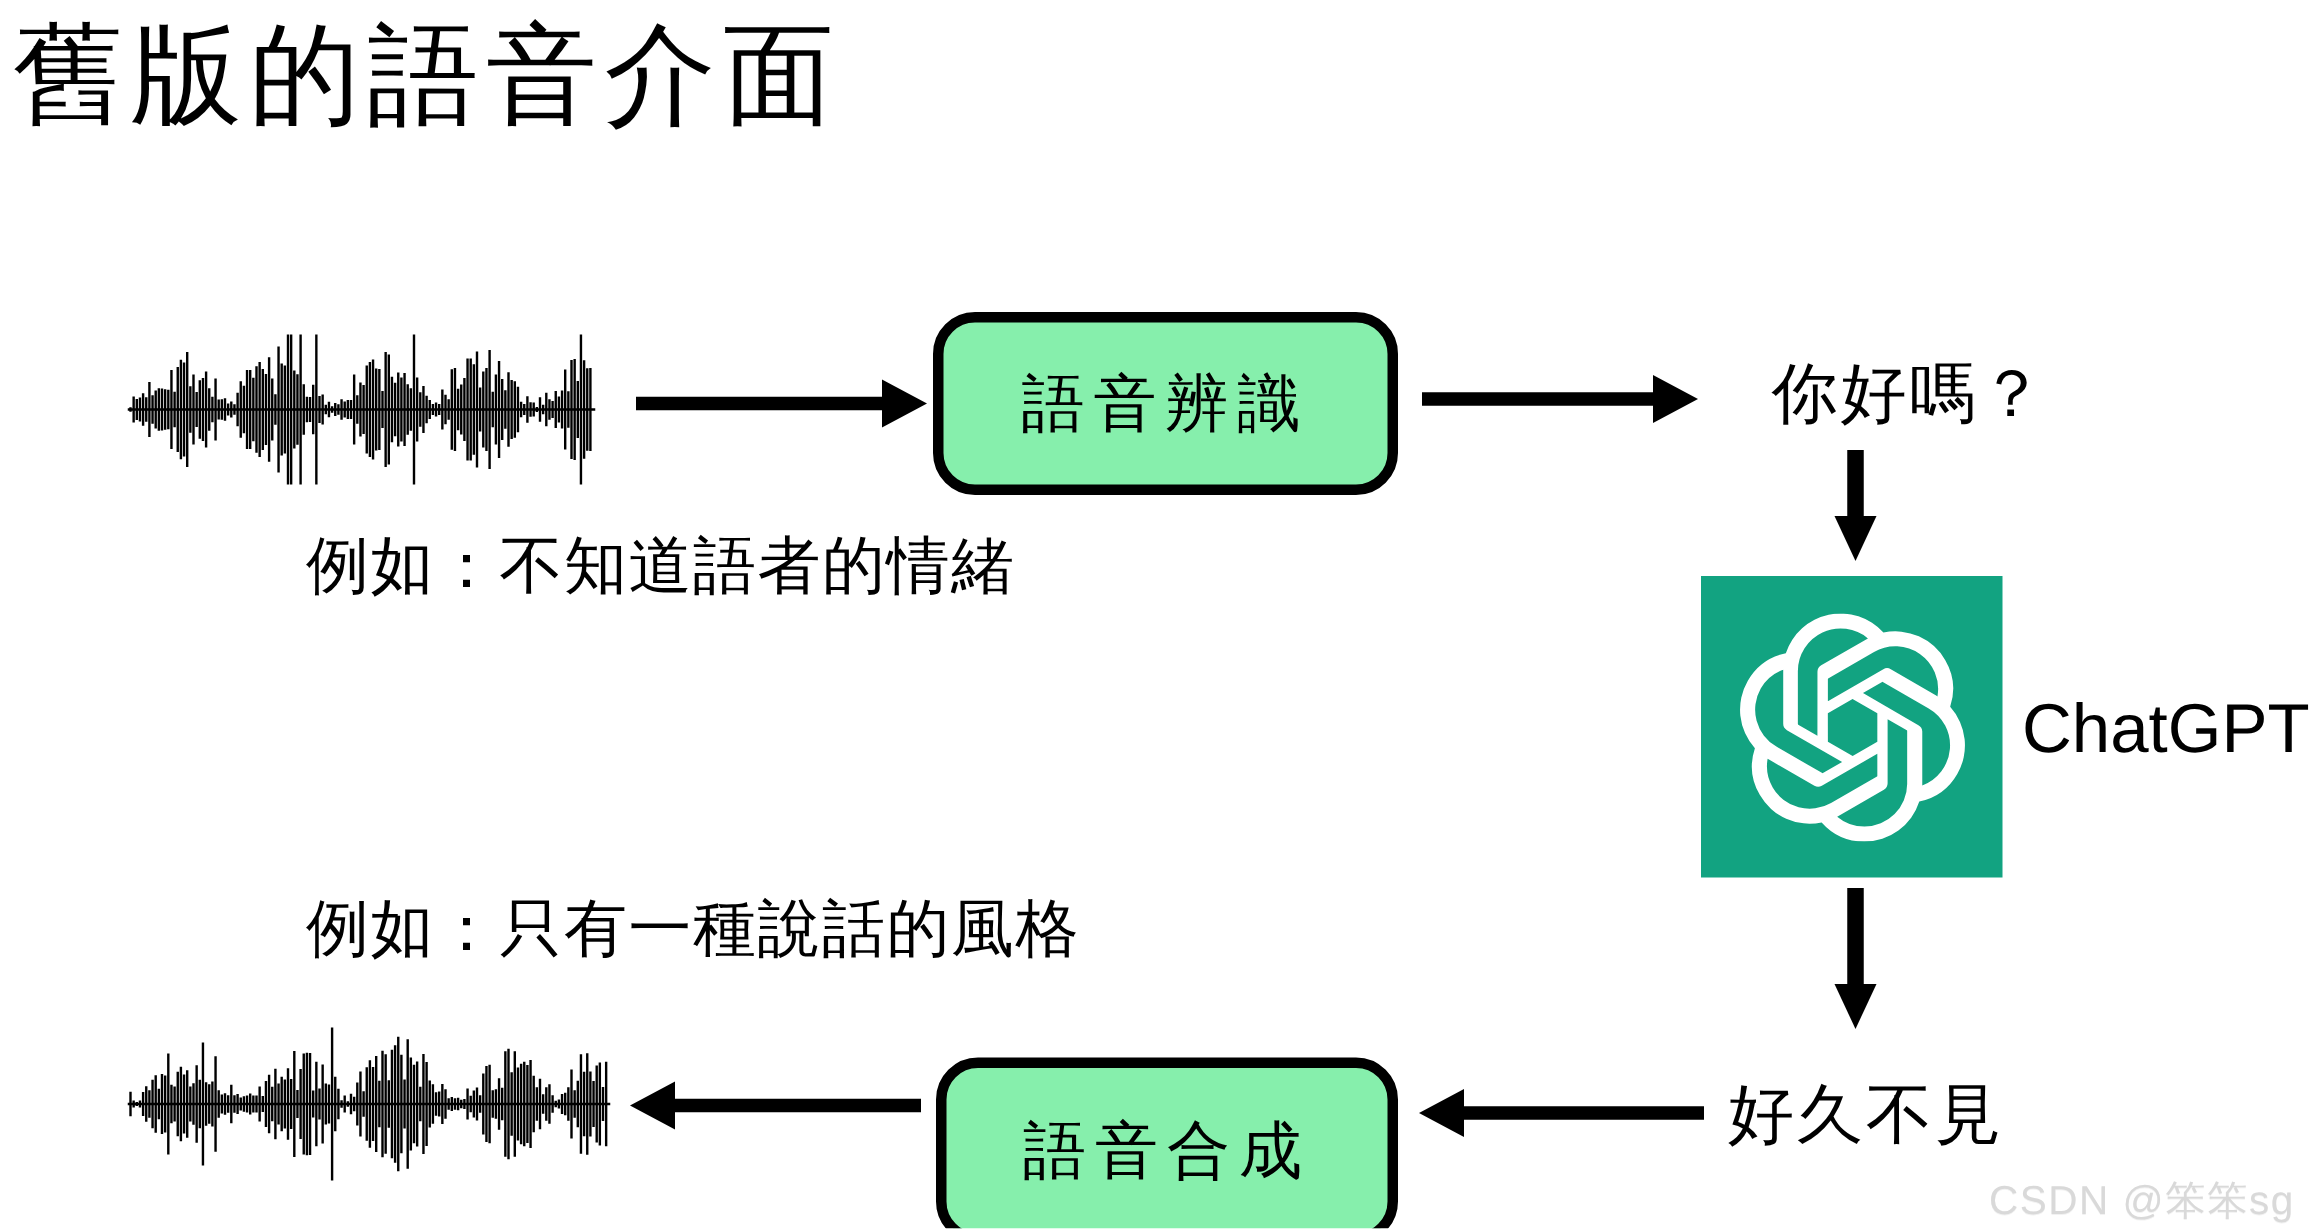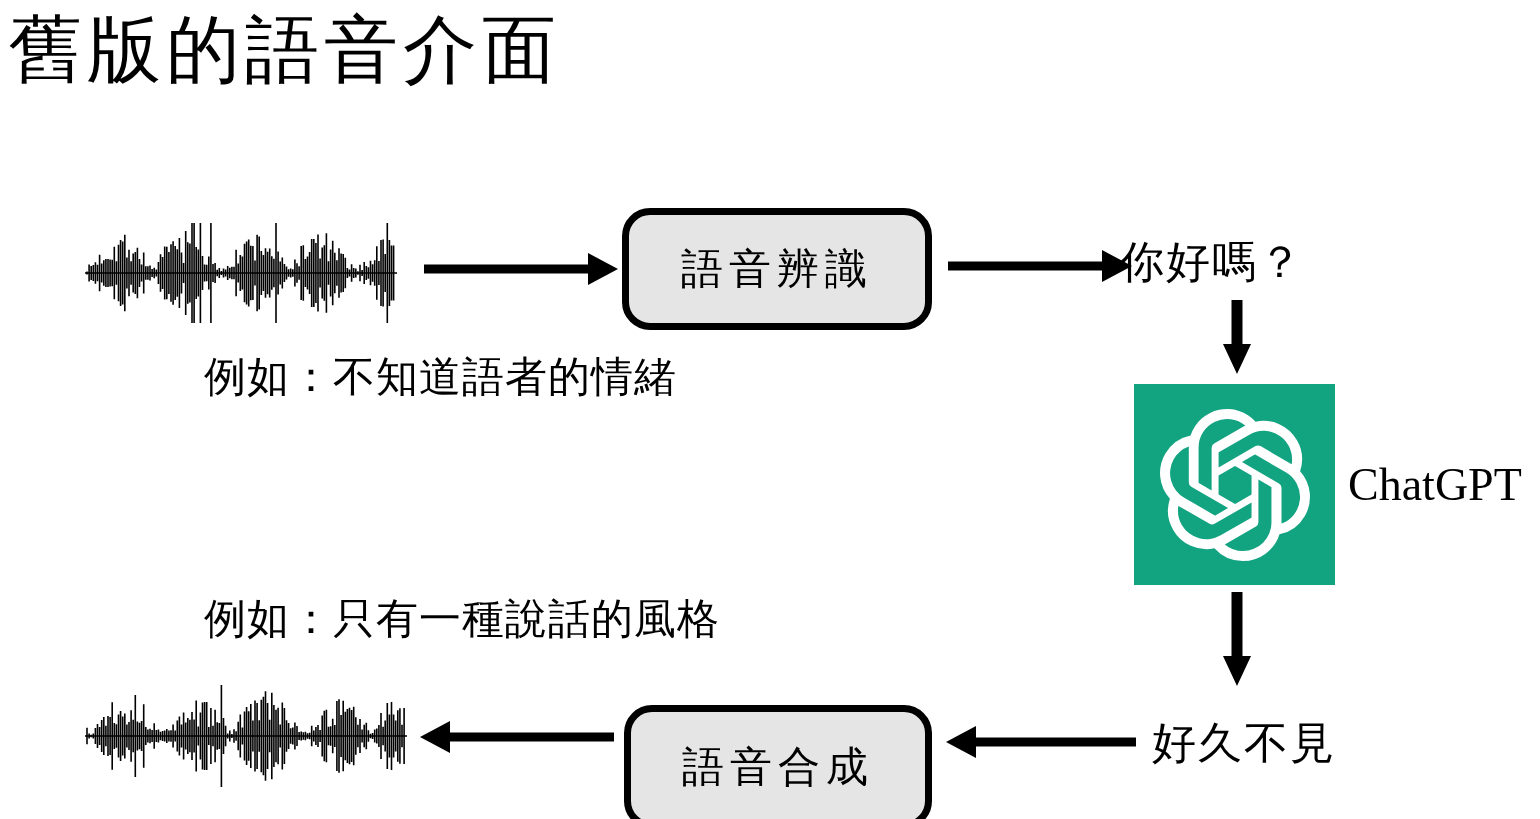--- a/index.html
+++ b/index.html
@@ -1,26 +1,26 @@
 <!DOCTYPE html>
 <html><head>
 <meta charset="utf-8">
 <style>
   html,body{margin:0;padding:0;background:#fff;}
   .slide{
     position:relative;width:1540px;height:819px;background:#fff;overflow:hidden;
-    font-family:Liberation Serif, serif;color:#000;
+    font-family:Liberation Sans, sans-serif;color:#000;
   }
   .abs{position:absolute;}
   .title{
     font-size:74px;letter-spacing:5px;font-weight:400;white-space:nowrap;line-height:1.25;
   }
   .procbox{
     position:absolute;box-sizing:border-box;
-    background:#e5e5e5;border:7px solid #000;border-radius:28px;
+    background:#86efac;border:7px solid #000;border-radius:28px;
     display:flex;align-items:center;justify-content:center;
   }
   .procbox span{font-size:42px;letter-spacing:6px;white-space:nowrap;}
   .bigtext{font-size:44px;letter-spacing:2px;white-space:nowrap;line-height:1.2;}
   .note{font-size:42px;letter-spacing:1px;white-space:nowrap;line-height:1.2;}
   .gpt-label{font-size:46px;letter-spacing:0px;white-space:nowrap;}
   .gptlogo{
     position:absolute;width:201px;height:201px;background:#12a381;
     display:flex;align-items:center;justify-content:center;
   }
@@ -50,21 +50,21 @@
 
   <div class="procbox" style="left:622px;top:208px;width:310px;height:122px">
     <span>語音辨識</span>
   </div>
 
   <svg class="abs arrow" style="left:948px;top:248px" width="184" height="36">
     <line x1="0" y1="18" x2="158" y2="18" stroke-width="9"></line>
     <polygon points="154,2 154,34 184,18"></polygon>
   </svg>
 
-  <div class="abs bigtext" style="left:1120px;top:237px">你好嗎？</div>
+  <div class="abs bigtext" style="left:1181px;top:237px">你好嗎？</div>
 
   <svg class="abs arrow" style="left:1219px;top:300px" width="36" height="74">
     <line x1="18" y1="0" x2="18" y2="48" stroke-width="11"></line>
     <polygon points="4,44 32,44 18,74"></polygon>
   </svg>
 
   <div class="gptlogo" style="left:1134px;top:384px">
     <svg viewBox="0 0 24 24" width="152" height="152">
       <path fill="#ffffff" d="M22.2819 9.8211a5.9847 5.9847 0 0 0-.5157-4.9108 6.0462 6.0462 0 0 0-6.5098-2.9A6.0651 6.0651 0 0 0 4.9807 4.1818a5.9847 5.9847 0 0 0-3.9977 2.9 6.0462 6.0462 0 0 0 .7427 7.0966 5.98 5.98 0 0 0 .511 4.9107 6.051 6.051 0 0 0 6.5146 2.9001A5.9847 5.9847 0 0 0 13.2599 24a6.0557 6.0557 0 0 0 5.7718-4.2058 5.9894 5.9894 0 0 0 3.9977-2.9001 6.0557 6.0557 0 0 0-.7475-7.073zm-9.022 12.6081a4.4755 4.4755 0 0 1-2.8764-1.0408l.1419-.0804 4.7783-2.7582a.7948.7948 0 0 0 .3927-.6813v-6.7369l2.02 1.1686a.071.071 0 0 1 .038.0615v5.5826a4.504 4.504 0 0 1-4.4945 4.4849zm-9.6607-4.1254a4.4708 4.4708 0 0 1-.5346-3.0137l.142.0852 4.783 2.7582a.7712.7712 0 0 0 .7806 0l5.8428-3.3685v2.3324a.0804.0804 0 0 1-.0332.0615L9.74 19.9502a4.4992 4.4992 0 0 1-6.1408-1.6464zM2.3408 7.8956a4.485 4.485 0 0 1 2.3655-1.9728V11.6a.7664.7664 0 0 0 .3879.6765l5.8144 3.3543-2.0201 1.1685a.0757.0757 0 0 1-.071 0l-4.8303-2.7865A4.504 4.504 0 0 1 2.3408 7.8956zm16.5963 3.8558L13.1038 8.364 15.1192 7.2a.0757.0757 0 0 1 .071 0l4.8303 2.7913a4.4944 4.4944 0 0 1-.6765 8.1042v-5.6772a.79.79 0 0 0-.407-.667zm2.0107-3.0231l-.142-.0852-4.7735-2.7818a.7759.7759 0 0 0-.7854 0L9.409 9.2297V6.8974a.0662.0662 0 0 1 .0284-.0615l4.8303-2.7866a4.4992 4.4992 0 0 1 6.6802 4.66zM8.3065 12.863l-2.02-1.1638a.0804.0804 0 0 1-.038-.0567V6.0742a4.4992 4.4992 0 0 1 7.3757-3.4537l-.142.0805L8.704 5.459a.7948.7948 0 0 0-.3927.6813zm1.0976-2.3654l2.602-1.4998 2.6069 1.4998v2.9994l-2.5974 1.4997-2.6067-1.4997z"></path>
     </svg>
@@ -93,14 +93,15 @@
     <polygon points="30,2 30,34 0,18"></polygon>
   </svg>
 
   <svg class="abs wave" style="left:85px;top:684px" width="322" height="104">
       <path d="M0 52 H322 M2.0 43.8 V60.2 M4.1 49.6 V54.4 M6.2 50.7 V53.3 M8.3 49.6 V54.4 M10.4 44.0 V60.0 M12.5 40.1 V63.9 M14.6 42.9 V61.1 M16.7 35.9 V68.1 M18.8 32.9 V71.1 M20.9 41.8 V62.2 M23.0 32.0 V72.0 M25.1 33.0 V71.0 M27.2 18.3 V85.7 M29.3 39.1 V64.9 M31.4 40.3 V63.7 M33.5 30.5 V73.5 M35.6 27.1 V76.9 M37.7 32.4 V71.6 M39.8 29.5 V74.5 M41.9 40.4 V63.6 M44.0 38.1 V65.9 M46.1 26.2 V77.8 M48.2 35.8 V68.2 M50.3 11.0 V93.0 M52.4 37.5 V66.5 M54.5 38.8 V65.2 M56.6 37.0 V67.0 M58.7 20.2 V83.8 M60.8 42.9 V61.1 M62.9 45.6 V58.4 M65.0 44.8 V59.2 M67.1 46.1 V57.9 M69.2 39.2 V64.8 M71.3 46.1 V57.9 M73.4 45.4 V58.6 M75.5 47.7 V56.3 M77.6 46.9 V57.1 M79.7 46.4 V57.6 M81.8 45.0 V59.0 M83.9 46.4 V57.6 M86.0 46.3 V57.7 M88.1 40.4 V63.6 M90.2 46.6 V57.4 M92.3 36.6 V67.4 M94.4 32.5 V71.5 M96.5 40.5 V63.5 M98.6 28.5 V75.5 M100.7 38.4 V65.6 M102.8 33.9 V70.1 M104.9 35.7 V68.3 M107.0 28.1 V75.9 M109.1 35.4 V68.6 M111.2 16.6 V87.4 M113.3 42.6 V61.4 M115.4 28.6 V75.4 M117.5 18.4 V85.6 M119.6 17.9 V86.1 M121.7 18.0 V86.0 M123.8 43.0 V61.0 M125.9 23.9 V80.1 M128.0 41.7 V62.3 M130.1 25.7 V78.3 M132.2 38.3 V65.7 M134.3 39.0 V65.0 M136.4 1.0 V103.0 M138.5 33.9 V70.1 M140.6 41.8 V62.2 M142.7 49.5 V54.5 M144.8 46.4 V57.6 M146.9 50.1 V53.9 M149.0 45.2 V58.8 M151.1 47.2 V56.8 M153.2 37.7 V66.3 M155.3 30.4 V73.6 M157.4 43.5 V60.5 M159.5 27.5 V76.5 M161.6 22.9 V81.1 M163.7 27.3 V76.7 M165.8 20.0 V84.0 M167.9 36.5 V67.5 M170.0 16.5 V87.5 M172.1 18.9 V85.1 M174.2 36.2 V67.8 M176.3 15.8 V88.2 M178.4 12.8 V91.2 M180.5 7.2 V96.8 M182.6 19.1 V84.9 M184.7 35.7 V68.3 M186.8 8.8 V95.2 M188.9 21.0 V83.0 M191.0 25.8 V78.2 M193.1 23.7 V80.3 M195.2 40.5 V63.5 M197.3 18.6 V85.4 M199.4 24.0 V80.0 M201.5 36.3 V67.7 M203.6 38.9 V65.1 M205.7 44.2 V59.8 M207.8 43.6 V60.4 M209.9 38.6 V65.4 M212.0 42.1 V61.9 M214.1 48.1 V55.9 M216.2 47.4 V56.6 M218.3 48.2 V55.8 M220.4 47.8 V56.2 M222.5 49.2 V54.8 M224.6 48.7 V55.3 M226.7 41.7 V62.3 M228.8 46.5 V57.5 M230.9 43.0 V61.0 M233.0 41.0 V63.0 M235.1 46.1 V57.9 M237.2 31.6 V72.4 M239.3 26.7 V77.3 M241.4 25.8 V78.2 M243.5 42.8 V61.2 M245.6 42.2 V61.8 M247.7 34.8 V69.2 M249.8 41.1 V62.9 M251.9 16.9 V87.1 M254.0 15.2 V88.8 M256.1 30.9 V73.1 M258.2 16.8 V87.2 M260.3 27.7 V76.3 M262.4 25.1 V78.9 M264.5 23.8 V80.2 M266.6 26.0 V78.0 M268.7 22.7 V81.3 M270.8 33.2 V70.8 M272.9 40.8 V63.2 M275.0 35.1 V68.9 M277.1 45.5 V58.5 M279.2 40.8 V63.2 M281.3 38.8 V65.2 M283.4 46.2 V57.8 M285.5 49.8 V54.2 M287.6 49.0 V55.0 M289.7 45.4 V58.6 M291.8 44.5 V59.5 M293.9 40.9 V63.1 M296.0 29.0 V75.0 M298.1 42.8 V61.2 M300.2 36.5 V67.5 M302.3 18.9 V85.1 M304.4 30.5 V73.5 M306.5 18.1 V85.9 M308.6 30.4 V73.6 M310.7 36.6 V67.4 M312.8 26.3 V77.7 M314.9 24.3 V79.7 M317.0 40.7 V63.3 M319.1 23.9 V80.1 " stroke-width="1.6"></path>
     </svg>
 
   <div class="abs note" style="left:204px;top:594px">例如：只有一種說話的風格</div>
   <div class="abs note" style="left:204px;top:352px">例如：不知道語者的情緒</div>
 
+  <div class="abs watermark" style="left:1326px;top:782px">CSDN @笨笨sg</div>
 
 </div>
 
 </body></html>

